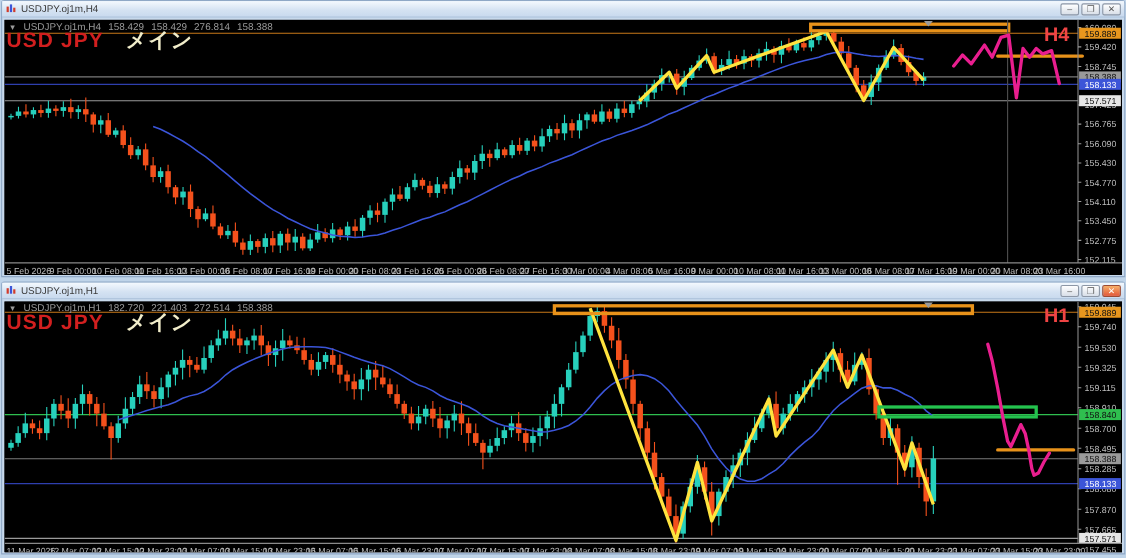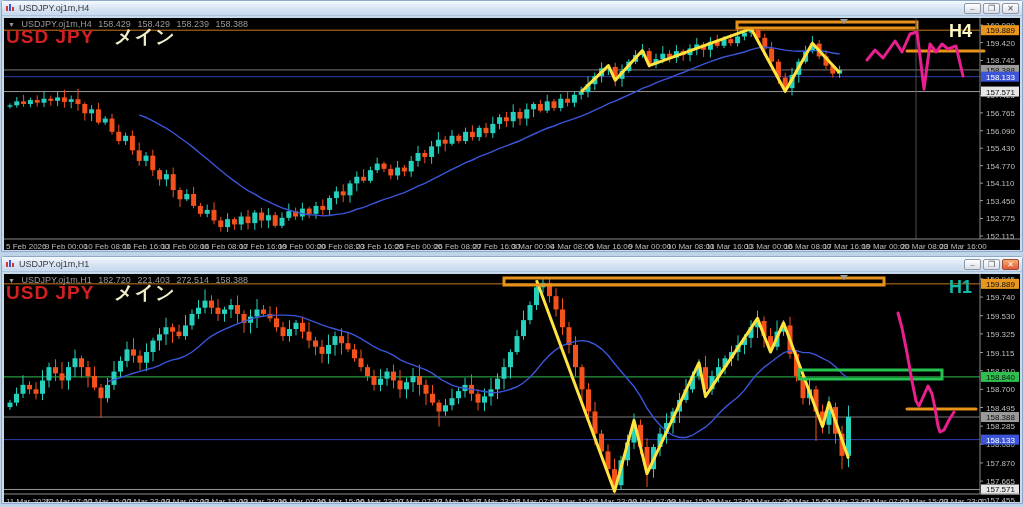--- a/index.html
+++ b/index.html
@@ -77,28 +77,28 @@
       <span class="winbtn">❐</span>
       <span class="winbtn">✕</span>
     </span>
   </div>
   <div class="chartwrap">
     <div class="ohlc-header">
       <span style="font-size:7px;">▼</span>
       <span>USDJPY.oj1m,H4</span>
       <span>158.429</span>
       <span>158.429</span>
-      <span>158.239</span>
+      <span>276.814</span>
       <span>158.388</span>
     </div>
     <div class="pair-label">
       <span style="color:#d21f1f;">USD JPY</span>
       <span class="note" style="color:#f2eecb;">メイン</span>
     </div>
-    <div class="tf-label" style="color:#fef9c3;">H4</div>
+    <div class="tf-label" style="color:#ef4444;">H4</div>
     <svg width="1016" height="235">
         <rect x="0" y="0" width="1016" height="235" fill="#000"></rect>
         <g>
           <line x1="0" y1="12.201317365269054" x2="976" y2="12.201317365269054" stroke="#c87818" stroke-width="1"></line>
           <line x1="0" y1="51.92838323353268" x2="976" y2="51.92838323353268" stroke="#7a7a7a" stroke-width="1"></line>
           <line x1="0" y1="58.67748502993975" x2="976" y2="58.67748502993975" stroke="#2e3fae" stroke-width="1"></line>
           <line x1="0" y1="73.55197604790415" x2="976" y2="73.55197604790415" stroke="#9a9a9a" stroke-width="1"></line>
         </g>
         <g>
           <line x1="6" y1="85.43568862275403" x2="6" y2="90.57029940119759" stroke="#27d0bc" stroke-width="1"></line>
@@ -446,21 +446,21 @@
       <span>USDJPY.oj1m,H1</span>
       <span>182.720</span>
       <span>221.403</span>
       <span>272.514</span>
       <span>158.388</span>
     </div>
     <div class="pair-label">
       <span style="color:#d21f1f;">USD JPY</span>
       <span class="note" style="color:#f2eecb;">メイン</span>
     </div>
-    <div class="tf-label" style="color:#14b8a6;">H1</div>
+    <div class="tf-label" style="color:#ef4444;">H1</div>
     <svg width="1016" height="234">
         <rect x="0" y="0" width="1016" height="234" fill="#000"></rect>
         <g>
           <line x1="0" y1="9.84677419354754" x2="976" y2="9.84677419354754" stroke="#c87818" stroke-width="1"></line>
           <line x1="0" y1="102.90322580645173" x2="976" y2="102.90322580645173" stroke="#2fbf4f" stroke-width="1"></line>
           <line x1="0" y1="143.0000000000001" x2="976" y2="143.0000000000001" stroke="#7a7a7a" stroke-width="1"></line>
           <line x1="0" y1="165.62096774193532" x2="976" y2="165.62096774193532" stroke="#2e3fae" stroke-width="1"></line>
           <line x1="0" y1="215.47580645161398" x2="976" y2="215.47580645161398" stroke="#9a9a9a" stroke-width="1"></line>
         </g>
         <g>

